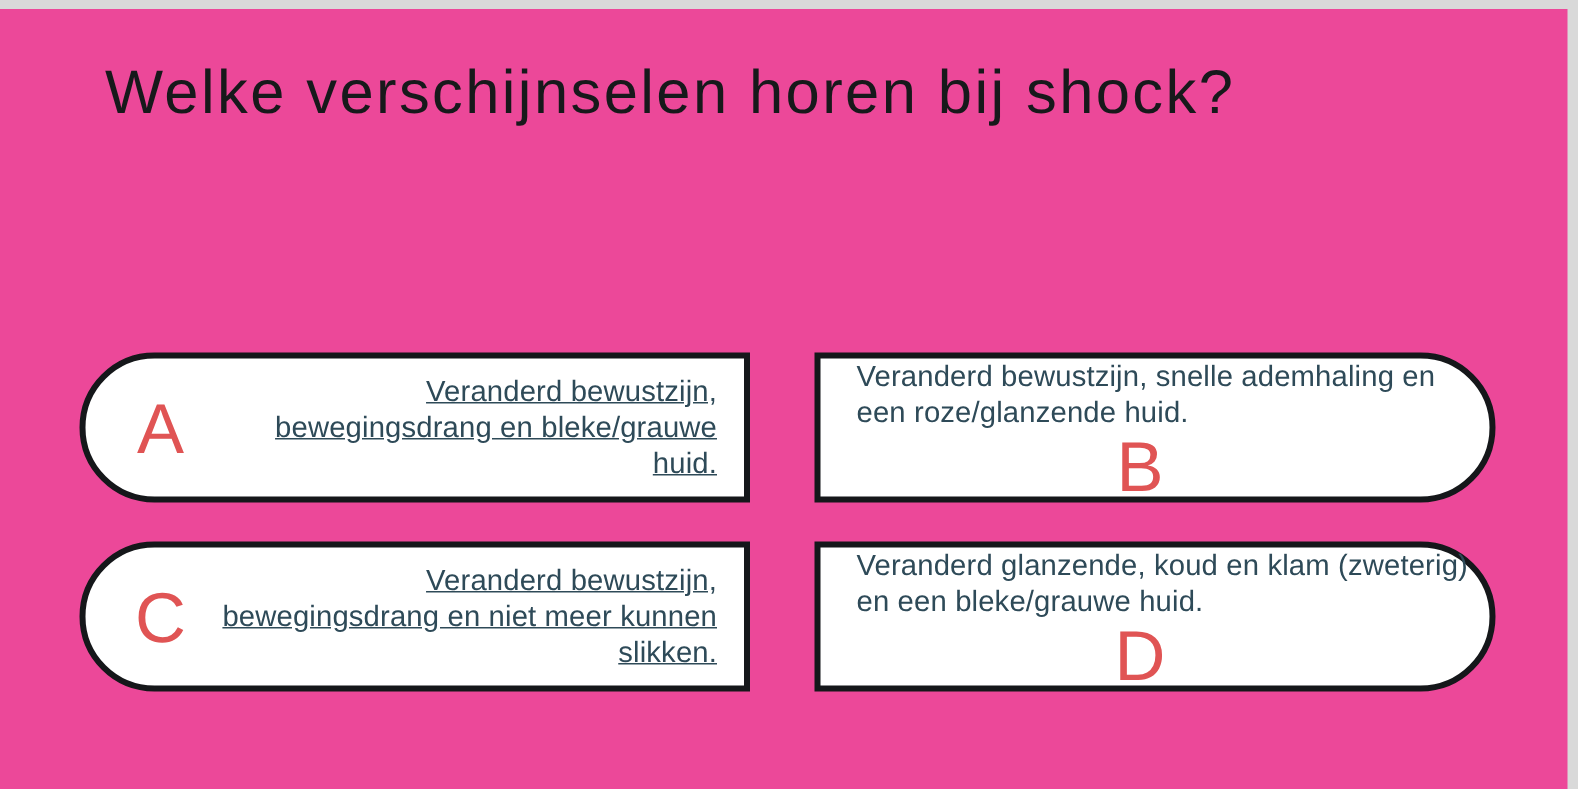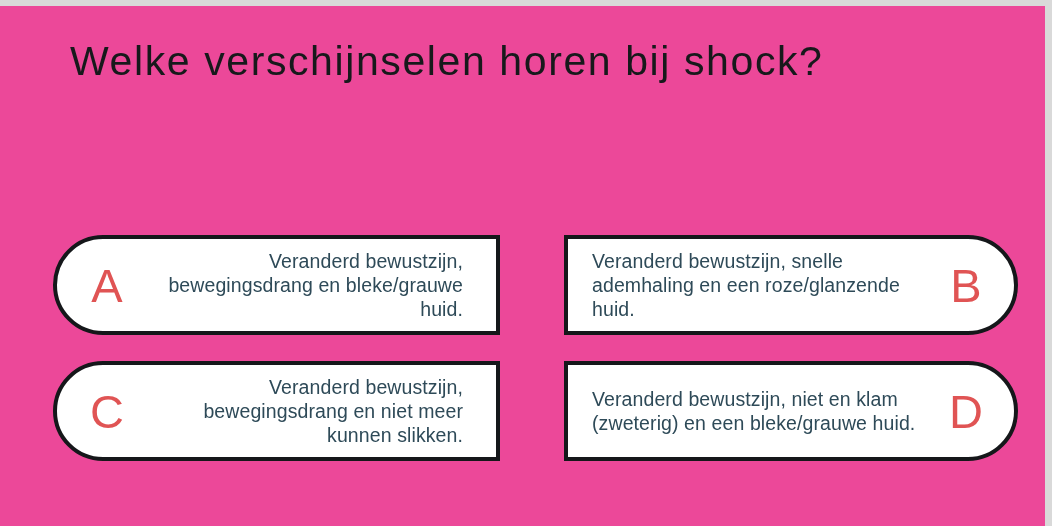--- a/index.html
+++ b/index.html
@@ -51,22 +51,21 @@
   }
 
   
   .answer.left-pill {
     border-radius: 52px 0 0 52px;
     flex-direction: row;
   }
   
   .answer.right-pill {
     border-radius: 0 52px 52px 0;
-    flex-direction: row;
-    margin-left: 21px;
+    flex-direction: column;
   }
 
   .answer .letter {
     flex: 0 0 auto;
     font-family: "Liberation Sans", sans-serif;
     font-size: 47px;
     font-weight: 300;
     color: #e05454;
     line-height: 1;
     text-align: center;
@@ -79,22 +78,23 @@
     flex: 1 1 auto;
     font-family: "Liberation Sans", sans-serif;
     font-size: 19.5px;
     font-weight: 400;
     color: #2e4a58;
     line-height: 24px;
     letter-spacing: 0.1px;
   }
   .left-pill .atext {
     text-align: right;
-    padding-right: 33px;
+    padding-right: 18px;
     padding-left: 6px;
+    text-decoration: underline;
   }
   .right-pill .atext {
     text-align: left;
     padding-left: 24px;
     padding-right: 4px;
   }
 
   
   #ans-a { left: 53px;  top: 229px; width: 447px; height: 100px; }
   #ans-b { left: 543px; top: 229px; width: 454px; height: 100px; }
@@ -134,17 +134,17 @@
     <span class="atext">Veranderd bewustzijn, snelle ademhaling en een roze/glanzende huid.</span>
     <span class="letter">B</span>
   </div>
 
   <div class="answer left-pill" id="ans-c">
     <span class="letter">C</span>
     <span class="atext">Veranderd bewustzijn, bewegingsdrang en niet meer kunnen slikken.</span>
   </div>
 
   <div class="answer right-pill" id="ans-d">
-    <span class="atext">Veranderd bewustzijn, niet en klam (zweterig) en een bleke/grauwe huid.</span>
+    <span class="atext">Veranderd glanzende, koud en klam (zweterig) en een bleke/grauwe huid.</span>
     <span class="letter">D</span>
   </div>
 
 </div>
 
 </body></html>

